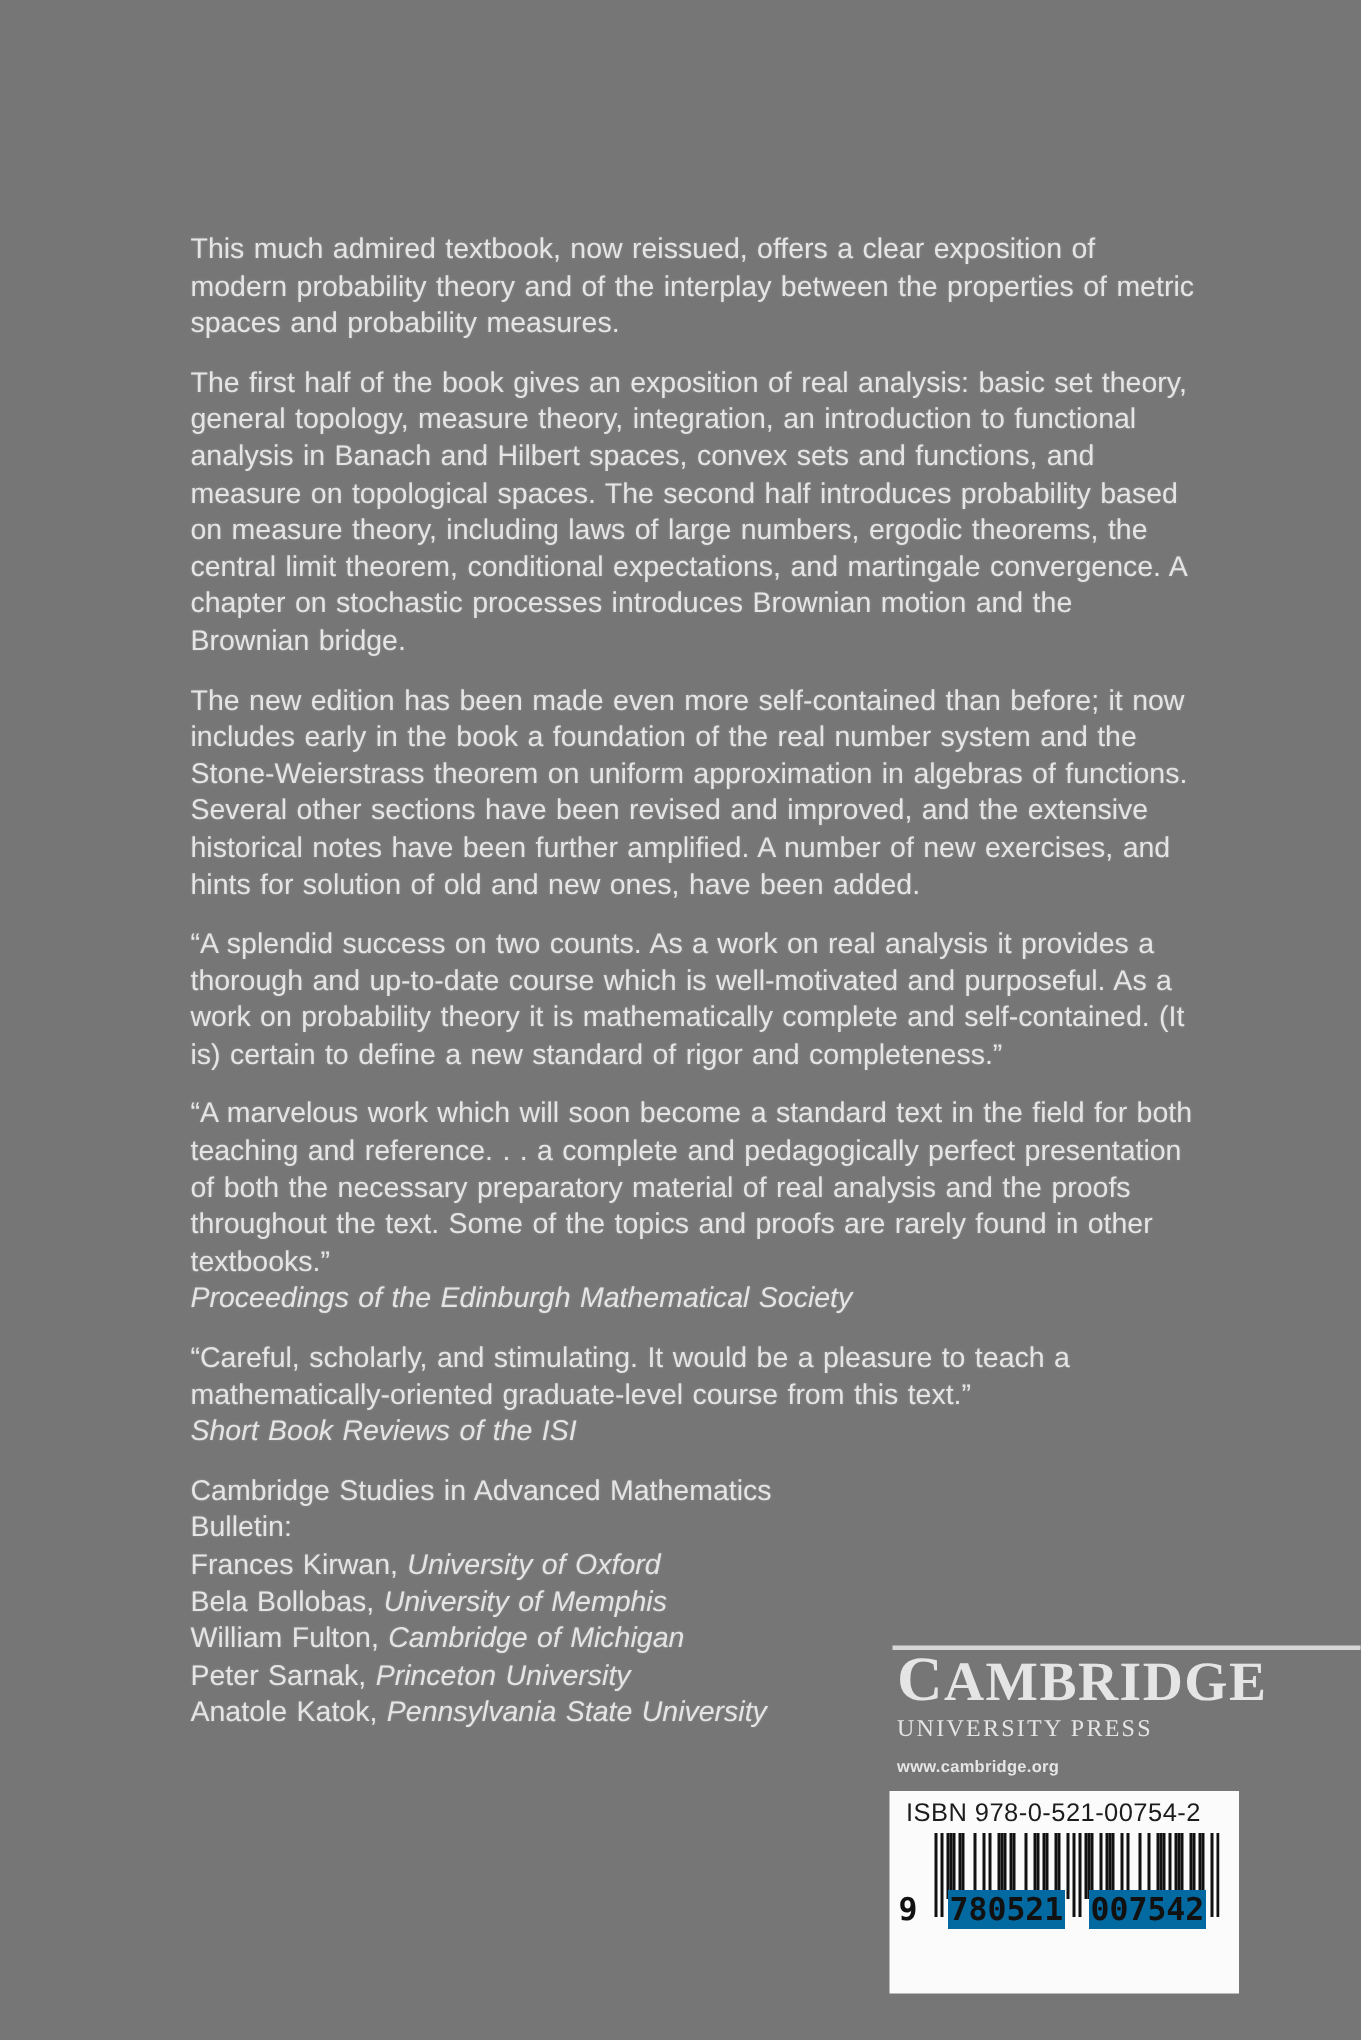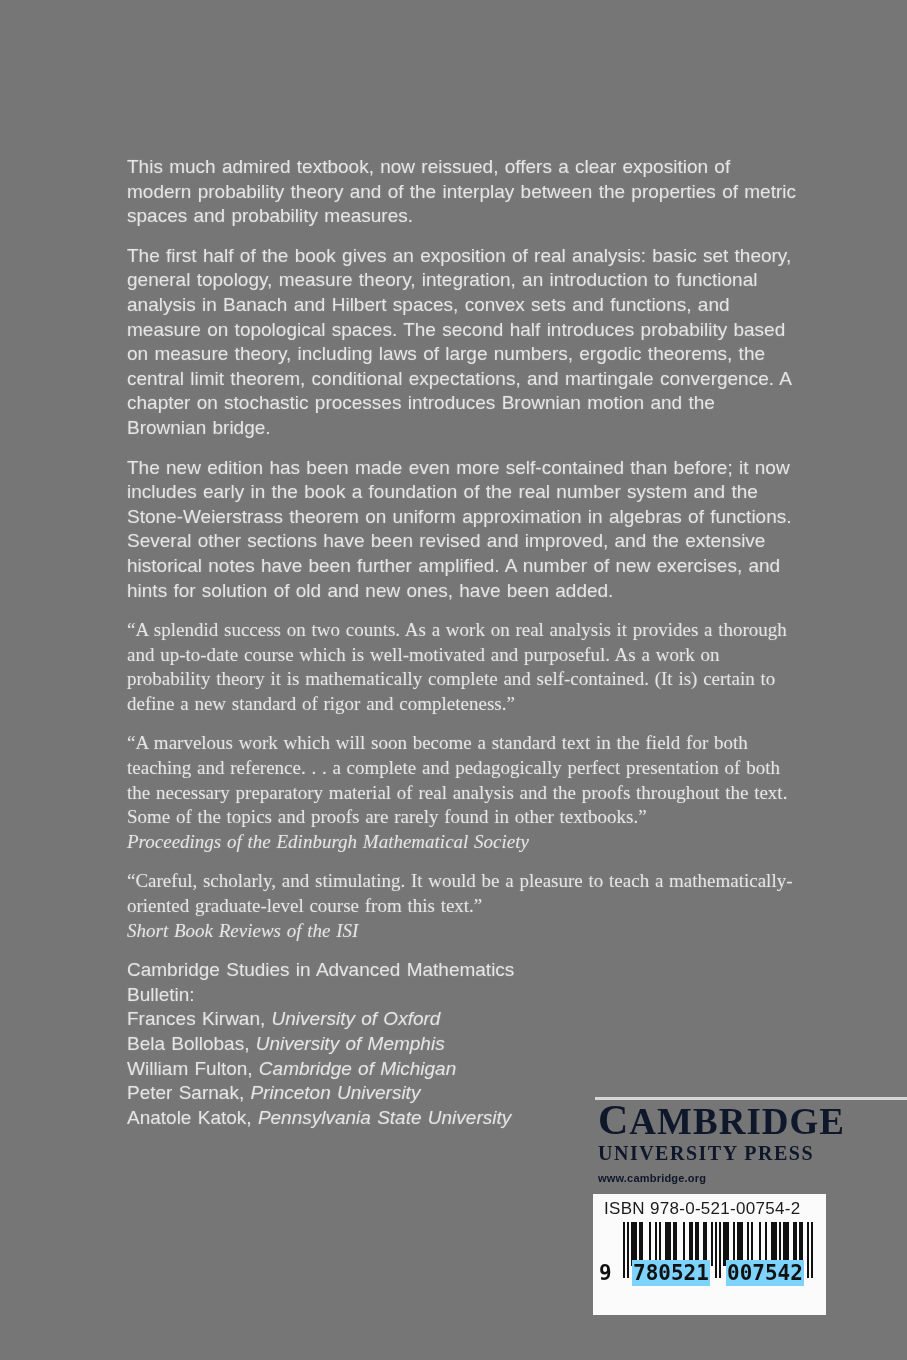--- a/index.html
+++ b/index.html
@@ -19,65 +19,65 @@
     position:absolute;
     left:127px;top:155px;
     width:672px;
     color:#e5e5e5;
     font-size:19px;
     line-height:24.6px;
     word-spacing:1px;
     text-shadow:0 0 2px rgba(255,255,255,0.22);
   }
   .para{margin:0 0 15px 0;}
-  .review{margin:0 0 15px 0;font-family:Liberation Serif, serif;}
+  .review{margin:0 0 15px 0;}
   .review .quote{margin:0;}
   .review .source{font-style:italic;}
   .series{margin-top:2px;}
   .series-line{white-space:nowrap;}
   .series .aff{font-style:italic;}
   
   .pub-rule{
     position:absolute;
     left:595px;top:1097px;
     width:312px;height:3px;
     background:#d6d6d6;
   }
   .publisher{
     position:absolute;
     left:598px;top:1102px;
     width:309px;
-    color:#0f172a;
+    color:#e5e5e5;
   }
   .pub-name1{
     font-family:"Liberation Serif", serif;
     font-weight:bold;
     font-size:37px;
     line-height:37px;
     letter-spacing:1px;
   }
   .pub-name1::first-letter{font-size:42px;}
   .pub-name2{
     font-family:"Liberation Serif", serif;
-    font-weight:bold;
-    font-size:20px;
+    font-weight:normal;
+    font-size:16px;
     line-height:26px;
     letter-spacing:1.5px;
   }
   .pub-site{
     font-weight:bold;
     font-size:11px;
     line-height:24px;
     letter-spacing:0.2px;
   }
   
   .isbn-box{
     position:absolute;
     left:593px;top:1194px;
-    width:233px;height:121px;
+    width:233px;height:135px;
     background:#fbfbfb;
     text-align:center;
   }
   .isbn-label{
     position:absolute;
     left:11px;top:5px;
     font-size:17px;
     letter-spacing:0.3px;
     color:#1c1c1c;
     white-space:nowrap;
@@ -91,21 +91,21 @@
     left:0;top:66px;
     width:233px;height:30px;
     font-family:"DejaVu Sans Mono", monospace;
     font-size:21px;
     font-weight:bold;
     color:#111;
   }
   .barcode-digits span{
     position:absolute;
     top:0;
-    background:#7dd3fc;
+    background:#0369a1;
     padding:0 1px;
     line-height:26px;
   }
   .d9{left:5px;background:transparent !important;}
   .dleft{left:39px;}
   .dright{left:133px;}
 </style>
 </head>
 <body>
 

